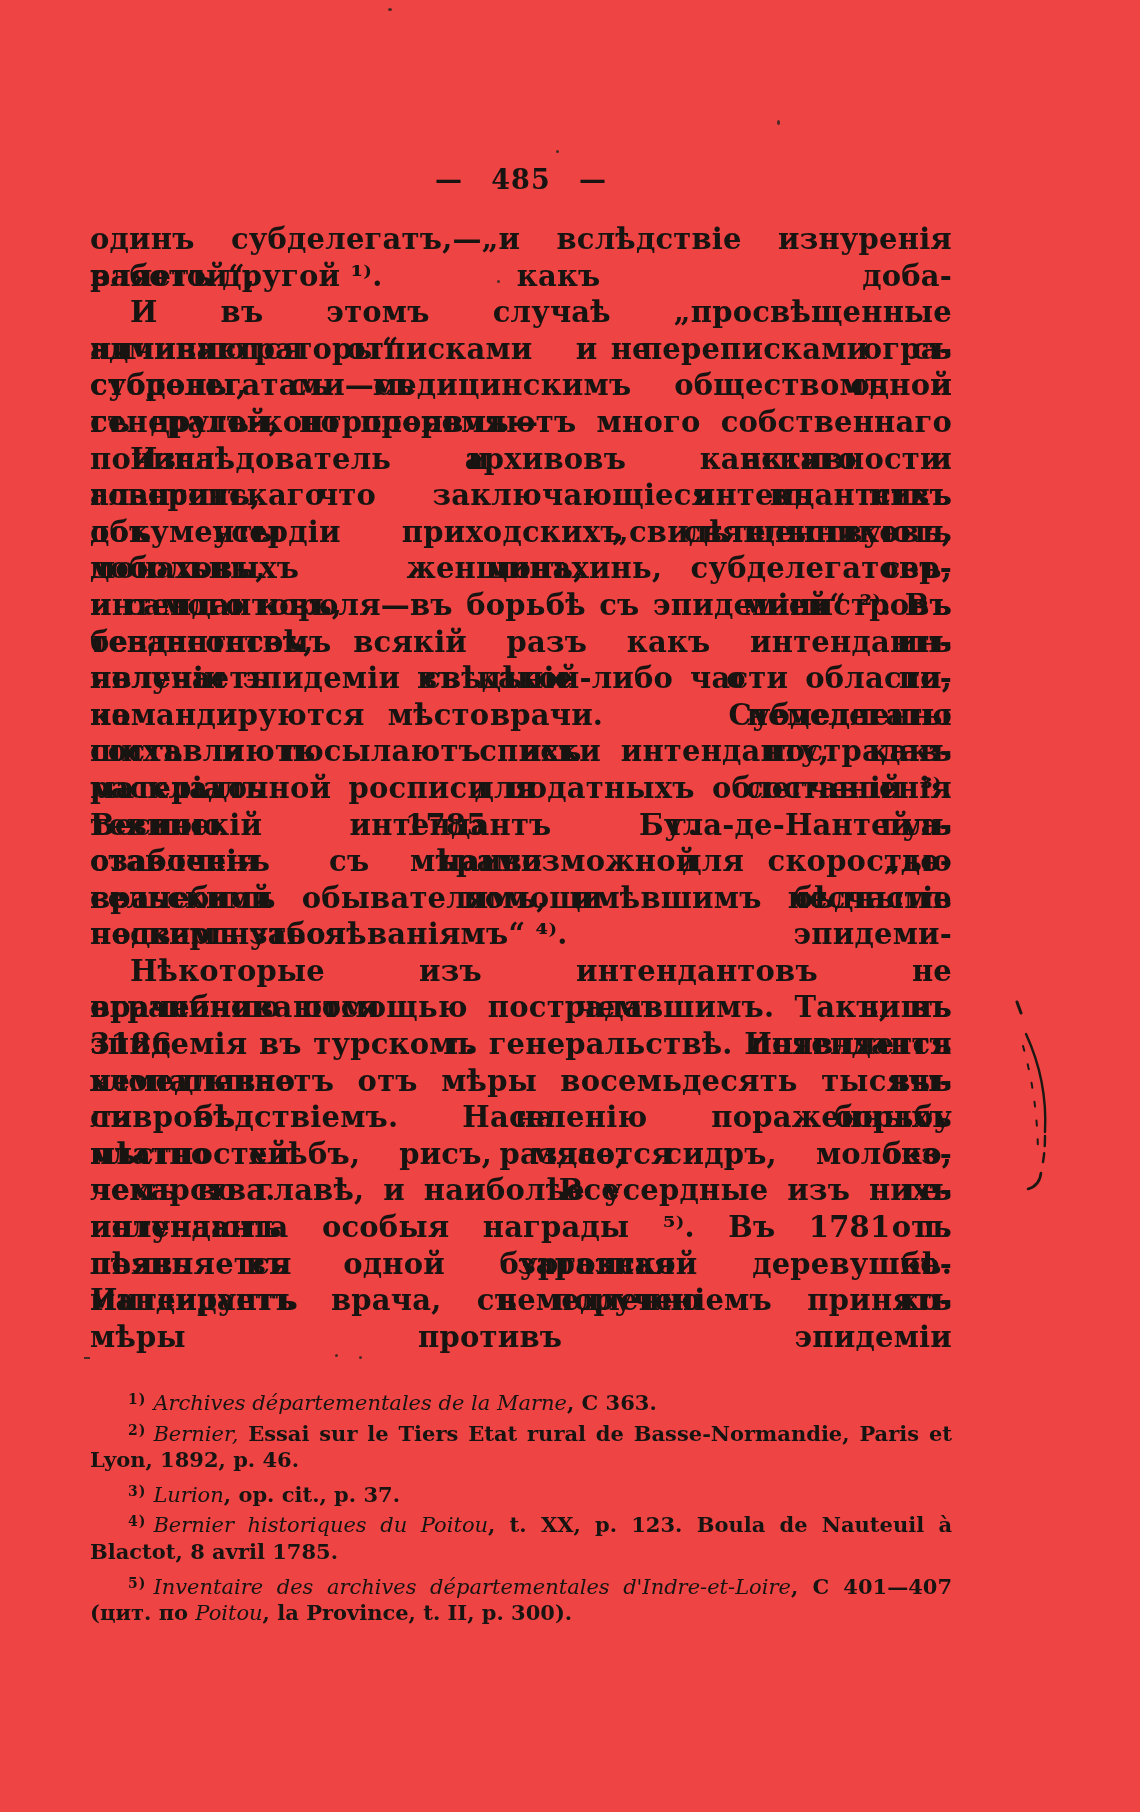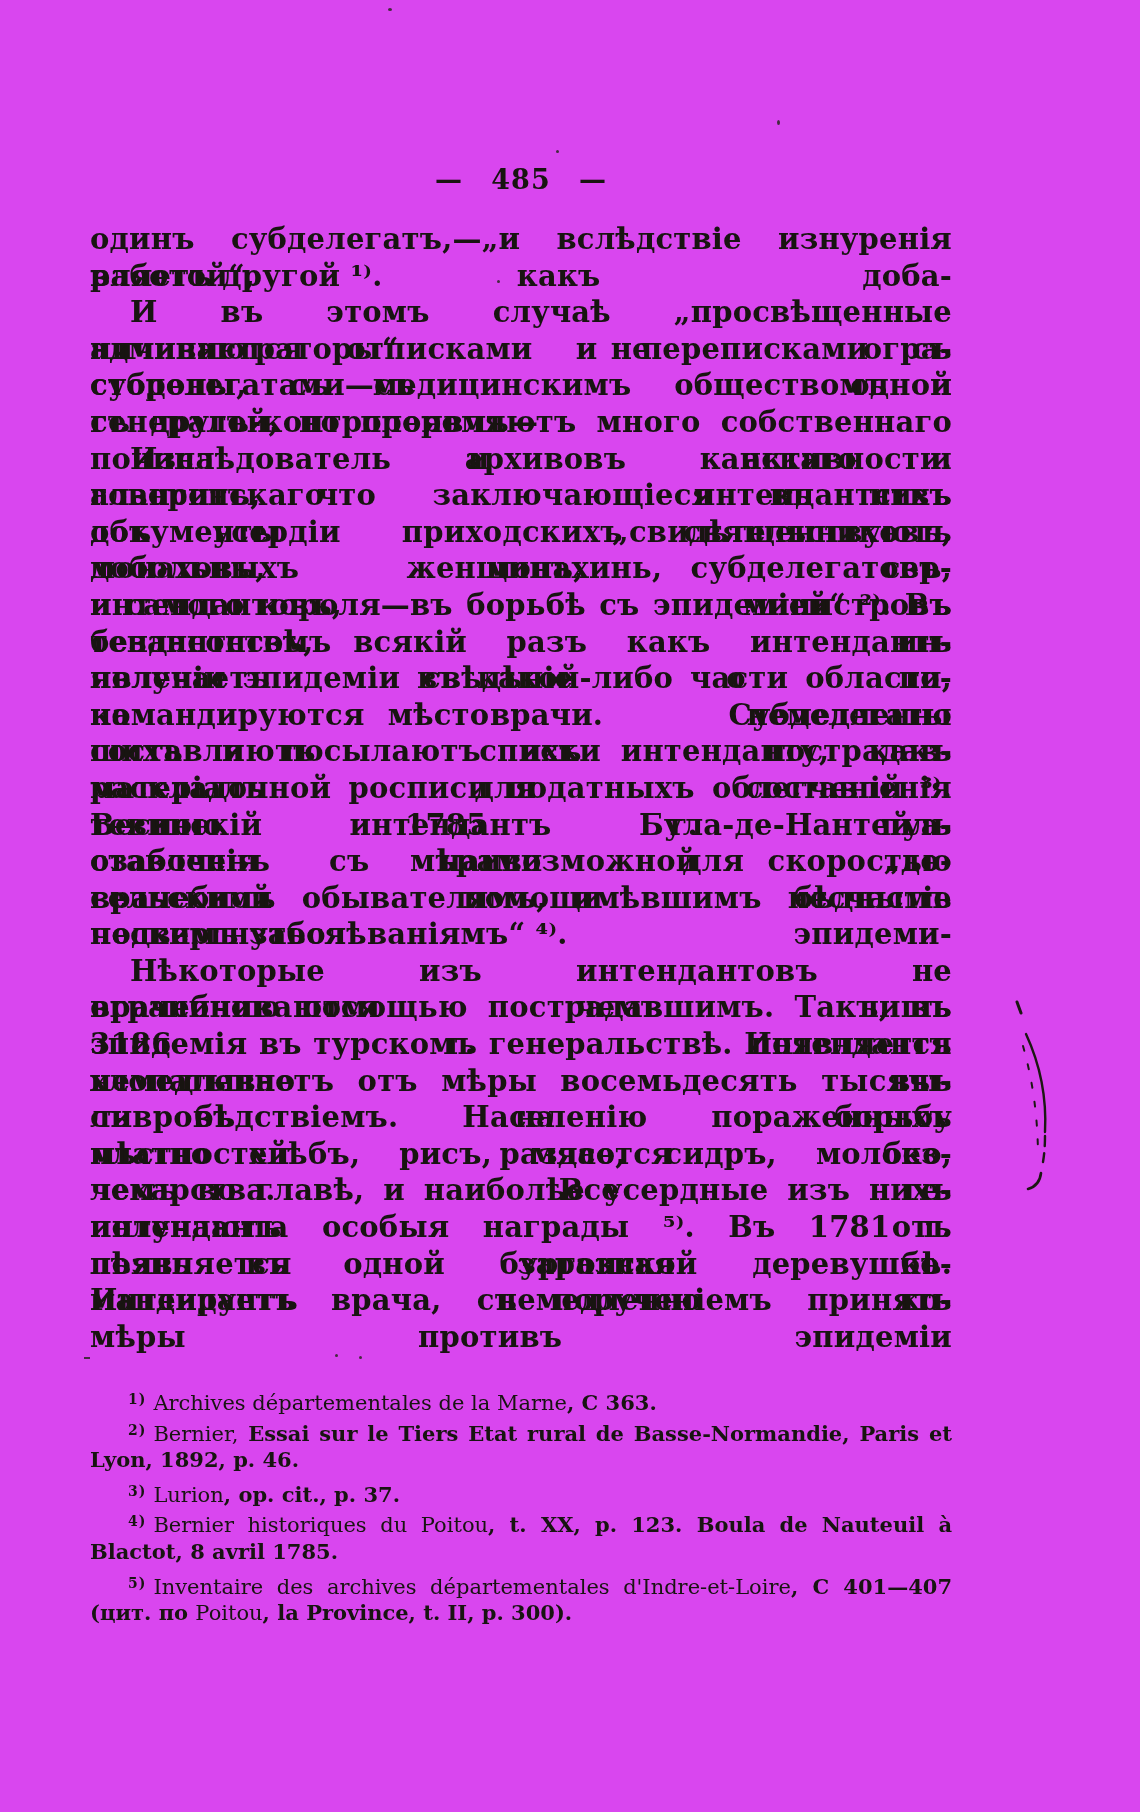--- a/index.html
+++ b/index.html
@@ -4,21 +4,21 @@
 <style>
   html,body{margin:0;padding:0;}
   body{
     width:1140px;height:1812px;
     background:#f4f4f2;
     font-family:"DejaVu Serif",serif;
     overflow:hidden;
   }
   .page{
     position:relative;width:1140px;height:1812px;
-    background:#d946ef;color:#181411;
+    background:#ef4444;color:#181411;
   }
   
   .header{
     position:absolute;top:164px;left:90px;width:862px;
     text-align:center;
     font-size:27px;font-weight:700;
     word-spacing:18px;letter-spacing:1px;
   }
   
   .body-text{
@@ -34,21 +34,21 @@
     position:absolute;top:1384px;left:90px;width:862px;
     font-size:21px;font-weight:700;line-height:30.6px;
   }
   .fn-line{height:30.6px;text-align:left;}
   .fn-line.just{text-align:justify;text-align-last:justify;}
   .fn-line.ind{text-indent:38px;}
   .fn-marker{
     font-size:14px;font-weight:700;vertical-align:6px;
     margin-right:7px;letter-spacing:1px;
   }
-  .seg-it{font-weight:500;margin-top:32px;}
+  .seg-it{font-style:italic;font-weight:500;margin-top:32px;}
   .seg-ro{font-style:normal;font-weight:700;}
   
   .speck{position:absolute;background:#2a2621;border-radius:50%;opacity:.85;}
   .pen-mark{position:absolute;left:1000px;top:990px;}
 </style>
 </head>
 <body>
 
 <div class="page">
 

